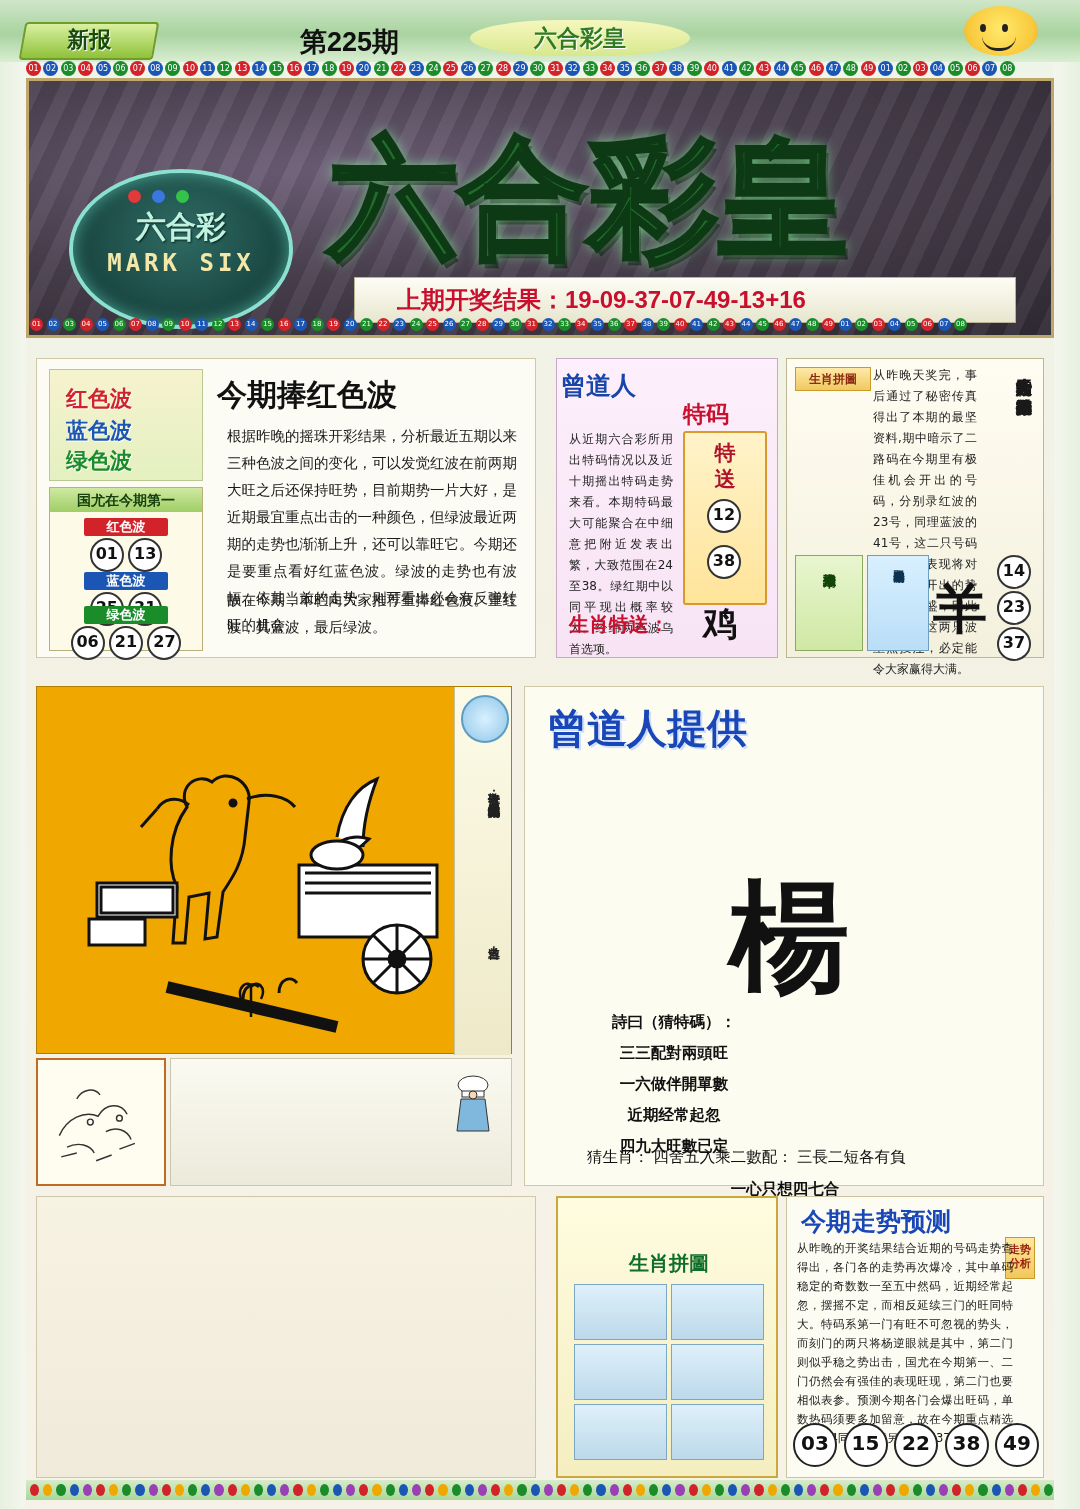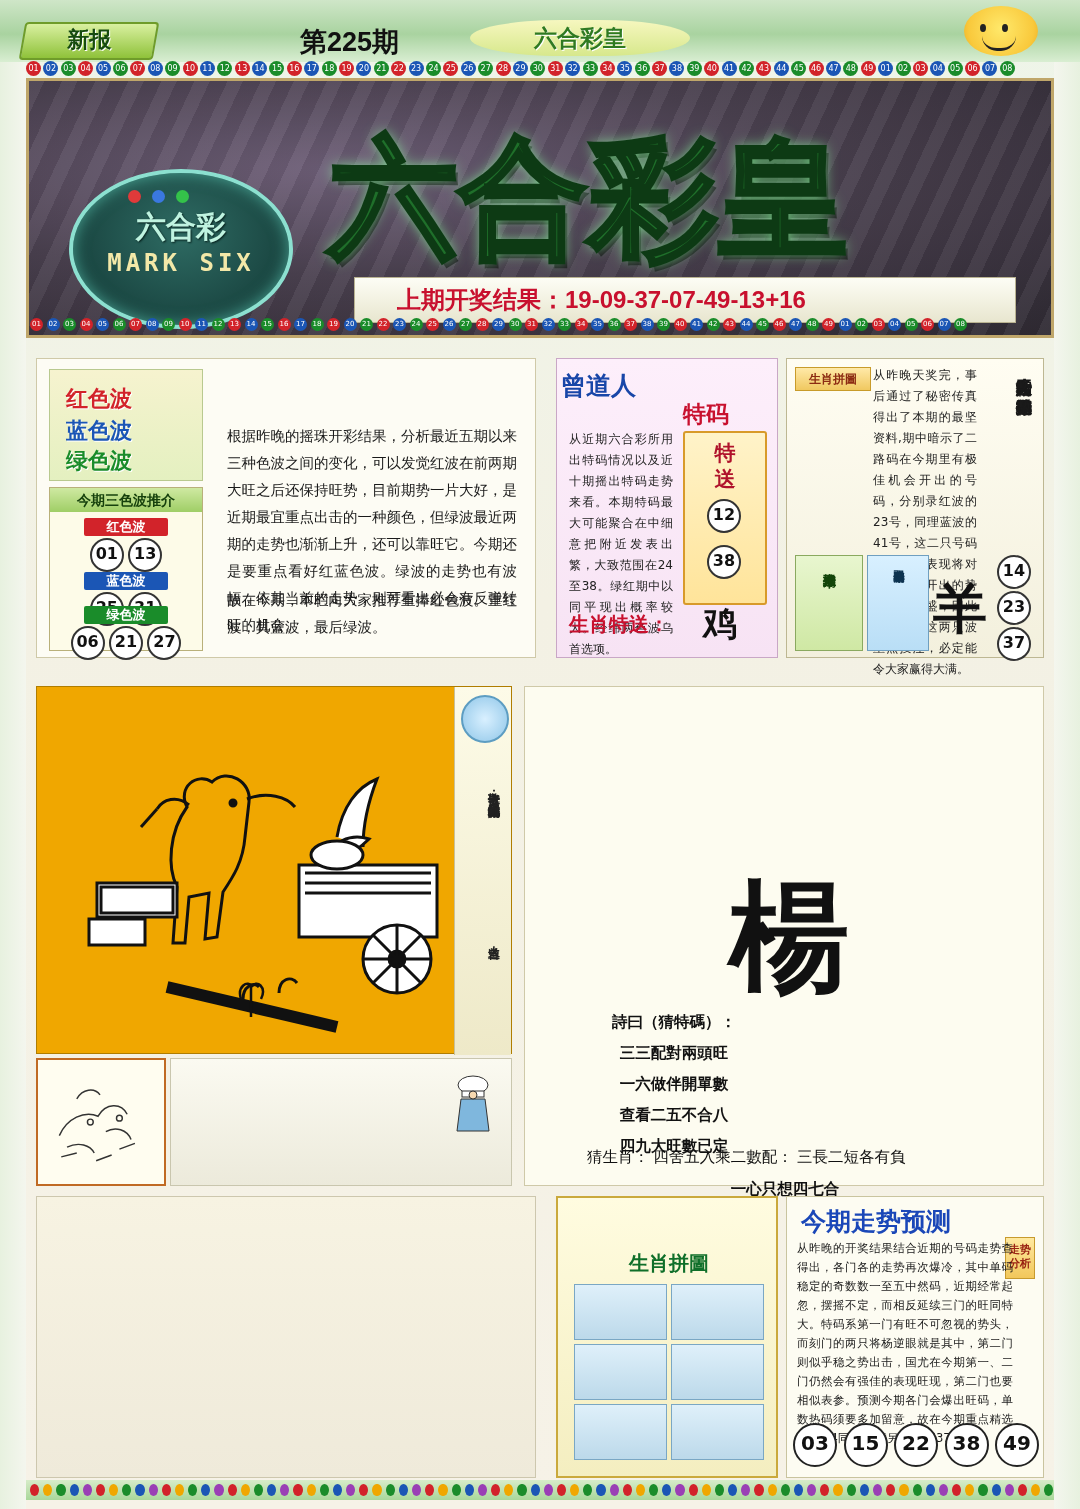--- a/index.html
+++ b/index.html
@@ -531,25 +531,26 @@
       <i style="background: rgb(27, 86, 181);">07</i>
       <i style="background: rgb(26, 140, 42);">08</i>
     </div>
 
   <div class="card art">
     <div class="wave-box">
       <div class="w" style="top:14px;color:#d2232a">红色波</div>
       <div class="w" style="top:46px;color:#1b56b5">蓝色波</div>
       <div class="w" style="top:76px;color:#1a8c2a">绿色波</div>
     </div>
+    <h2>今期捧红色波</h2>
     <p>根据昨晚的摇珠开彩结果，分析最近五期以来三种色波之间的变化，可以发觉红波在前两期大旺之后还保持旺势，目前期势一片大好，是近期最宜重点出击的一种颜色，但绿波最近两期的走势也渐渐上升，还可以靠旺它。今期还是要重点看好红蓝色波。绿波的走势也有波幅，依其当前的走势，则可看出必会有反弹转旺的机会。</p>
     <p class="p2">故在今期，本栏向大家推荐重捧红色波。重红波，其蓝波，最后绿波。</p>
 
     <div class="sel-box">
-      <div class="sel-title">今期三色波推介</div>
+      <div class="sel-title">国尤在今期第一</div>
       <div class="sel-label" style="top:30px;background:#d2232a">红色波</div>
       <div class="ballrow" style="top:50px">
         <span class="ball">01</span>
         <span class="ball">13</span>
       </div>
       <div class="sel-label" style="top:84px;background:#1b56b5">蓝色波</div>
       <div class="ballrow" style="top:104px">
         <span class="ball">25</span>
         <span class="ball">31</span>
       </div>
@@ -621,26 +622,27 @@
       </g>
     </svg>
     <div class="side">
       <div class="seal"></div>
       <div class="v" style="writing-mode: vertical-rl; text-orientation: upright; white-space: normal;">敬告读者：本人绝无在其他网站提供资料</div>
       <div class="v" style="top: 250px; writing-mode: vertical-rl; text-orientation: upright; white-space: normal;">曾道人</div>
     </div>
   </div>
 
   <div class="card poem">
+    <div class="h1">曾道人提供</div>
     <div class="bigword">楊</div>
     <div class="col colL">
       <div>詩曰（猜特碼）：</div>
       <div>三三配對兩頭旺</div>
       <div>一六做伴開單數</div>
-      <div>查看二五不合八</div>
+      <div>近期经常起忽</div>
       <div>四九大旺數已定</div>
     </div>
     <div class="foot1">猜生肖： 四舍五入乘二數配： 三長二短各有負</div>
     <div class="foot2">一心只想四七合</div>
   </div>
 
   <div class="card sketch">
     <svg viewBox="0 0 130 128">
       <g fill="none" stroke="#333" stroke-width="1.5">
         <path d="M22 78 C30 60 48 52 62 58 C70 44 86 44 92 56"></path>

